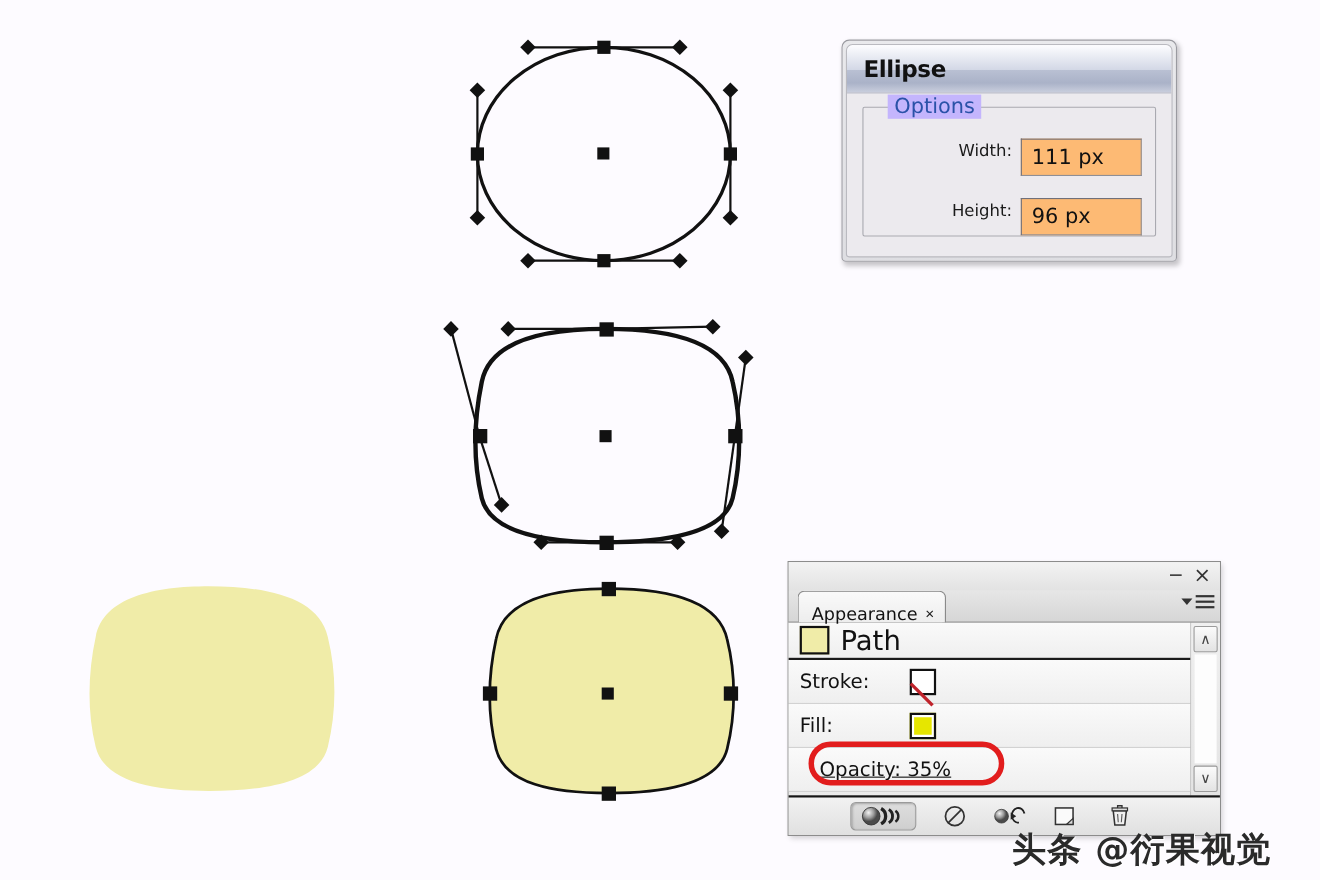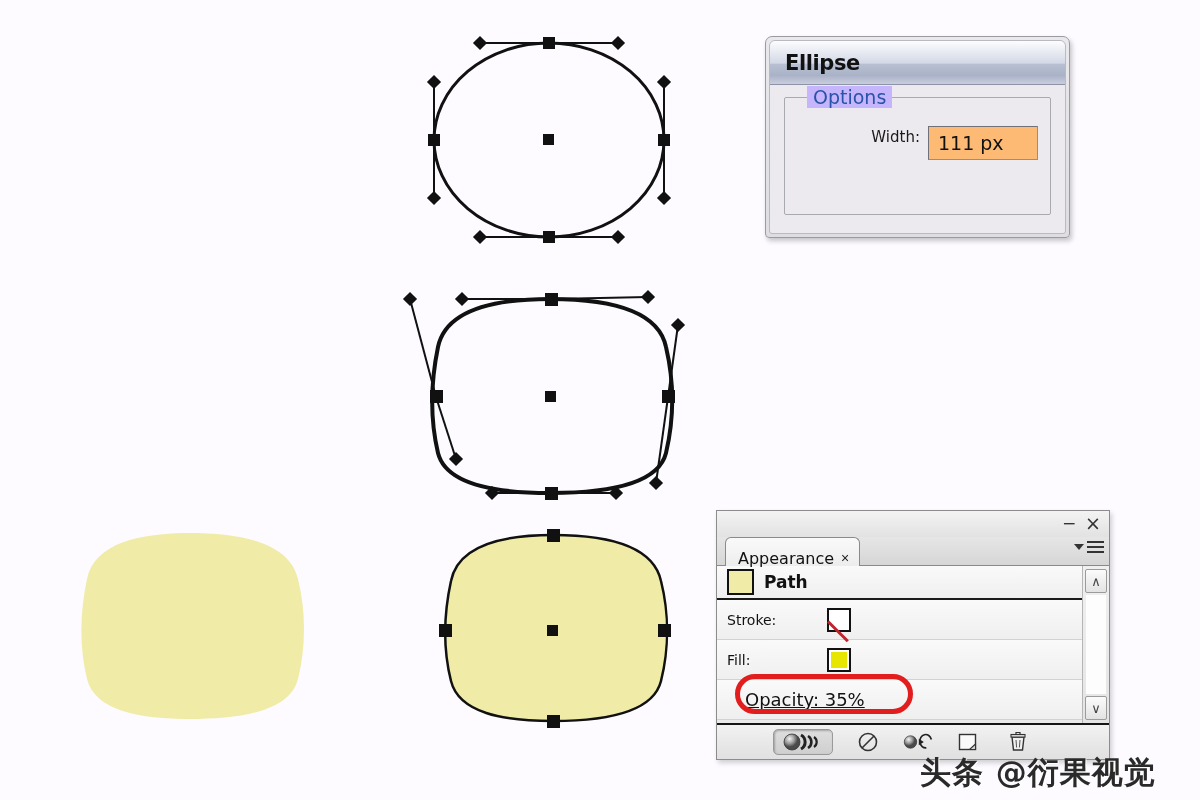--- a/index.html
+++ b/index.html
@@ -174,23 +174,23 @@
   }
   .ap-row.item-row { height: 40px; }
   .ap-row.opacity-row { height: 40px; position: relative; }
   .swatch {
     width: 27px; height: 26px;
     border: 2px solid #111;
     background: #f0eca8;
   }
   .ap-label {
     font-family: "DejaVu Sans", sans-serif;
-    font-size: 14px; color: #111;
-  }
-  .ap-label.bold { font-weight: bold; font-size: 17px; }
+    font-size: 18px; color: #111;
+  }
+  .ap-label.bold { font-weight: normal; font-size: 25px; }
   .ap-row .row-label { width: 100px; }
   .small-swatch {
     width: 24px; height: 24px;
     border: 2px solid #111;
     background: #fff;
     position: relative;
   }
   .small-swatch.none::after {
     content: ""; position: absolute;
     left: -1px; top: 50%;
@@ -372,20 +372,24 @@
     </div>
     <div class="dlg-body">
       <div class="fieldset">
         <span class="fieldset-legend">Options</span>
 
         <div class="field-row">
           <span class="field-label">Width:</span>
           <div class="field-input">111 px</div>
         </div>
 
+        <div class="field-row">
+          <span class="field-label">Height:</span>
+          <div class="field-input">96 px</div>
+        </div>
       </div>
     </div>
   </div>
 </div>
 
 <div id="appearance-panel">
 
   <div class="panel-topbar">
     <div class="win-btn win-min">−</div>
     <div class="win-btn win-close">×</div>

